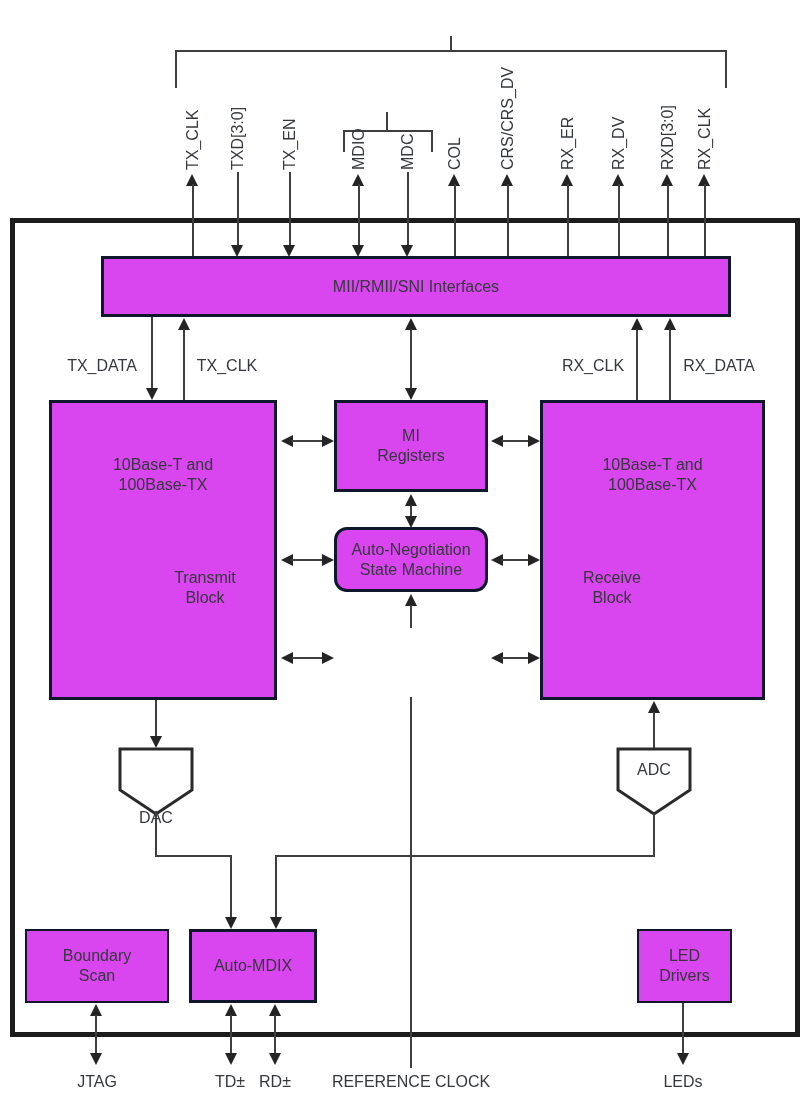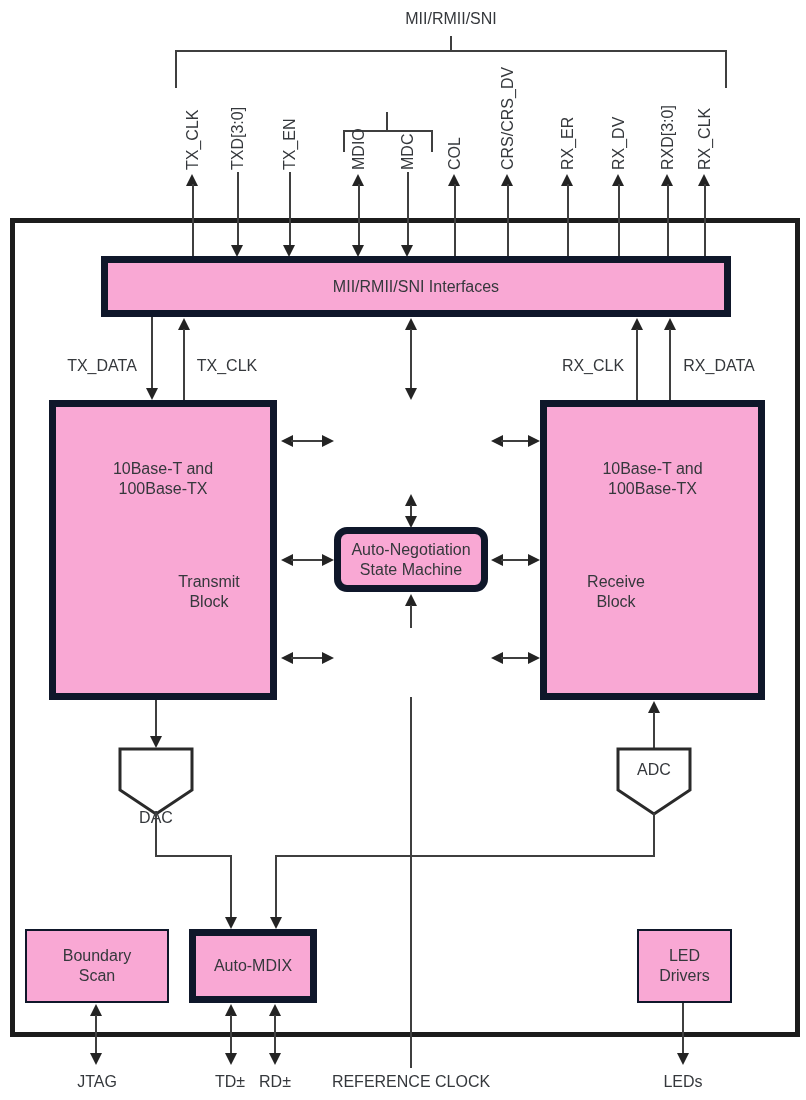--- a/index.html
+++ b/index.html
@@ -21,40 +21,39 @@
         border-bottom:12px solid #242424; }
   .ad { position:absolute; width:0; height:0;
         border-left:6px solid transparent; border-right:6px solid transparent;
         border-top:12px solid #242424; }
   .al { position:absolute; width:0; height:0;
         border-top:6px solid transparent; border-bottom:6px solid transparent;
         border-right:12px solid #242424; }
   .ar { position:absolute; width:0; height:0;
         border-top:6px solid transparent; border-bottom:6px solid transparent;
         border-left:12px solid #242424; }
-  .box { position:absolute; border:7px solid #0f172a; background:#f9a8d4;
+  .box { position:absolute; border:3px solid #0f172a; background:#d946ef;
          display:flex; flex-direction:column; align-items:center; justify-content:center;
          text-align:center; font-size:16px; line-height:20px; }
   .thinbox { border-width:2px; }
   .lbl { position:absolute; font-size:16px; text-align:center; white-space:nowrap; }
   .vlabel { position:absolute; font-size:16px; line-height:18px; white-space:nowrap;
             transform-origin:0 0; transform:rotate(-90deg); }
   .chip { position:absolute; left:10px; top:218px; width:790px; height:819px;
           border:5px solid #1c1c1c; background:#fff; }
   .inner-abs { position:absolute; text-align:center; line-height:20px; font-size:16px; }
   svg.pent { position:absolute; }
 </style>
 </head>
 <body>
 
 <div id="stage">
 
   <div class="chip"></div>
 
-  <div class="lbl" style="left:351px; top:10px; width:200px;">MII/RMII/SNI</div>
   <div class="vline" style="left:450px; top:36px; height:14px;"></div>
   <div class="hline" style="left:175px; top:50px; width:552px;"></div>
   <div class="vline" style="left:175px; top:50px; height:38px;"></div>
   <div class="vline" style="left:725px; top:50px; height:38px;"></div>
 
   <div class="vline" style="left:386px; top:112px; height:18px;"></div>
   <div class="hline" style="left:343px; top:130px; width:90px;"></div>
   <div class="vline" style="left:343px; top:130px; height:22px;"></div>
   <div class="vline" style="left:431px; top:130px; height:22px;"></div>
 
@@ -142,20 +141,24 @@
     <div class="inner-abs" style="left:0; right:0; top:52px;">
       <div>10Base-T and</div>
       <div>100Base-TX</div>
     </div>
     <div class="inner-abs" style="left:9px; top:165px; width:120px;text-align:center;">
       <div>Receive</div>
       <div>Block</div>
     </div>
   </div>
 
+  <div class="box" style="left:334px; top:400px; width:154px; height:92px;">
+    <div>MI</div>
+    <div>Registers</div>
+  </div>
 
   <div class="box" style="left:334px; top:527px; width:154px; height:65px;border-radius:13px;">
     <div>Auto-Negotiation</div>
     <div>State Machine</div>
   </div>
 
 
   <div class="au" style="left:405px; top:494px;"></div>
   <div class="vline" style="left:410px; top:505px; height:12px;"></div>
   <div class="ad" style="left:405px; top:516px;"></div>

